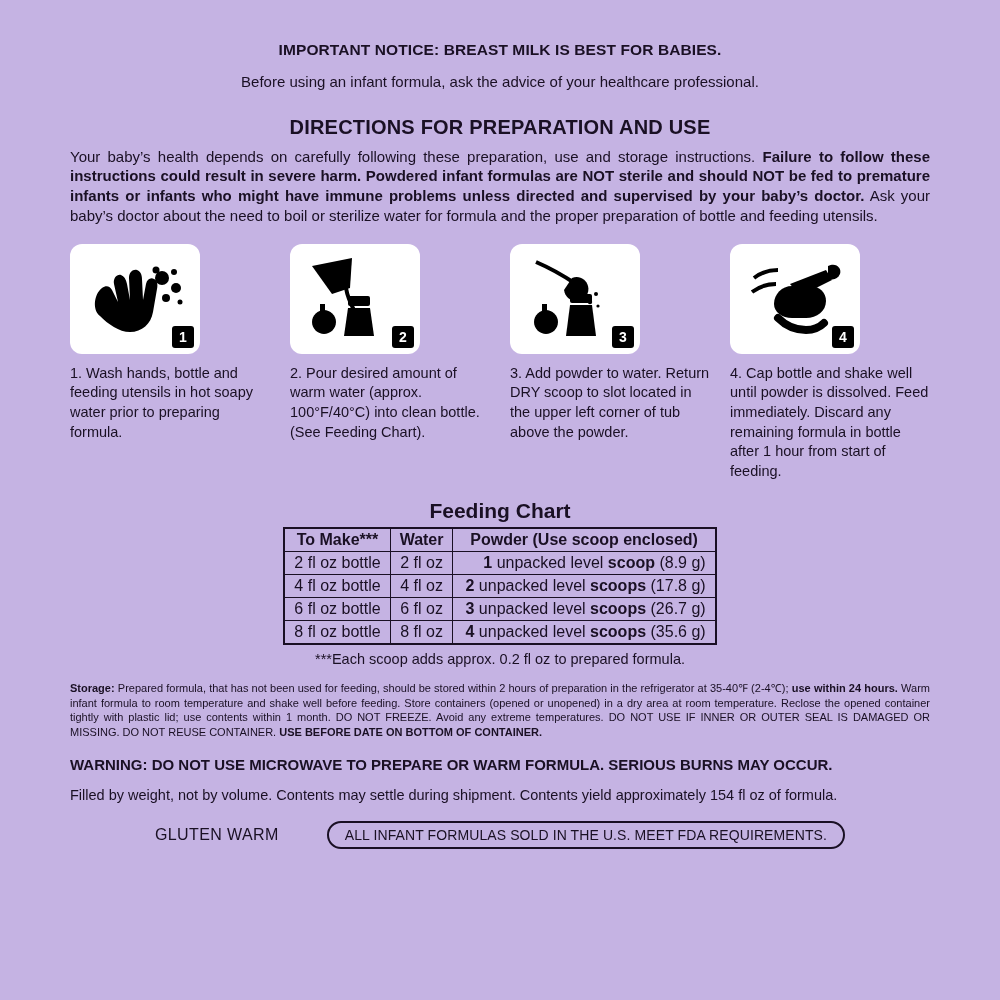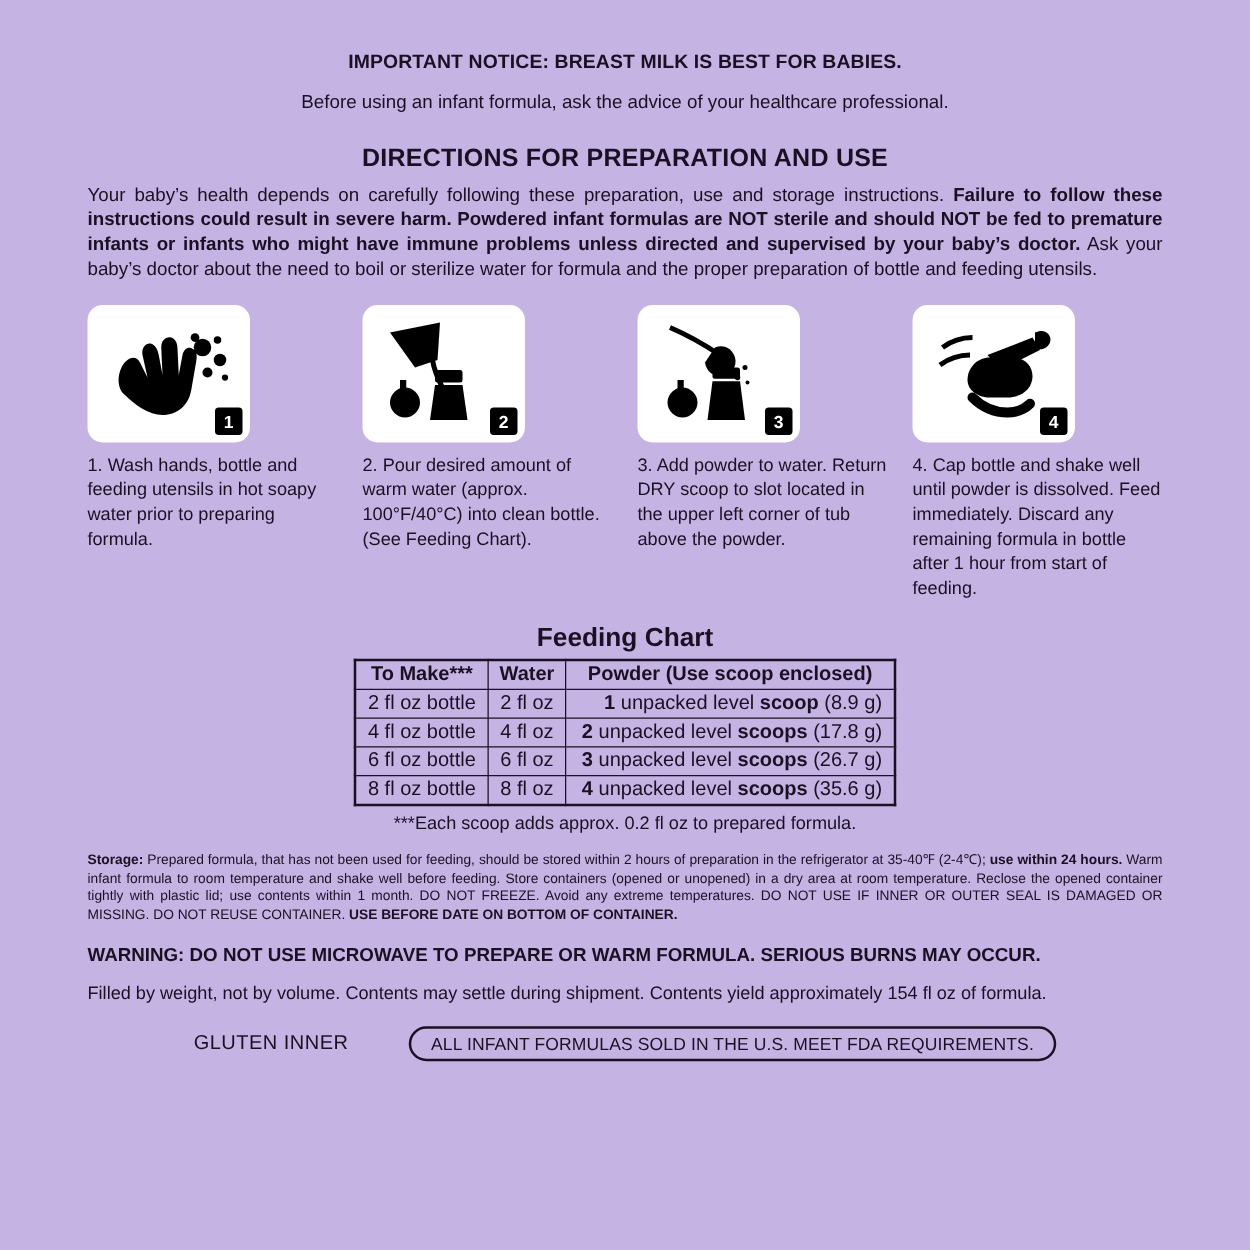--- a/index.html
+++ b/index.html
@@ -300,17 +300,17 @@
   </div>
   <div class="chart-note">***Each scoop adds approx. 0.2 fl oz to prepared formula.</div>
 
   <div class="storage"><b>Storage:</b><span> Prepared formula, that has not been used for feeding, should be stored within 2 hours of preparation in the refrigerator at 35-40℉ (2-4℃); </span><b>use within 24 hours.</b><span> Warm infant formula to room temperature and shake well before feeding. Store containers (opened or unopened) in a dry area at room temperature. Reclose the opened container tightly with plastic lid; use contents within 1 month. DO NOT FREEZE. Avoid any extreme temperatures. DO NOT USE IF INNER OR OUTER SEAL IS DAMAGED OR MISSING. DO NOT REUSE CONTAINER. </span><b>USE BEFORE DATE ON BOTTOM OF CONTAINER.</b></div>
 
   <div class="warning">WARNING: DO NOT USE MICROWAVE TO PREPARE OR WARM FORMULA. SERIOUS BURNS MAY OCCUR.</div>
 
   <div class="filled">Filled by weight, not by volume. Contents may settle during shipment. Contents yield approximately 154 fl oz of formula.</div>
 
   <div class="footer">
-    <div class="gluten">GLUTEN INNER</div>
+    <div class="gluten">GLUTEN WARM</div>
     <div class="fda">ALL INFANT FORMULAS SOLD IN THE U.S. MEET FDA REQUIREMENTS.</div>
   </div>
 
 </div>
 
 </body></html>

